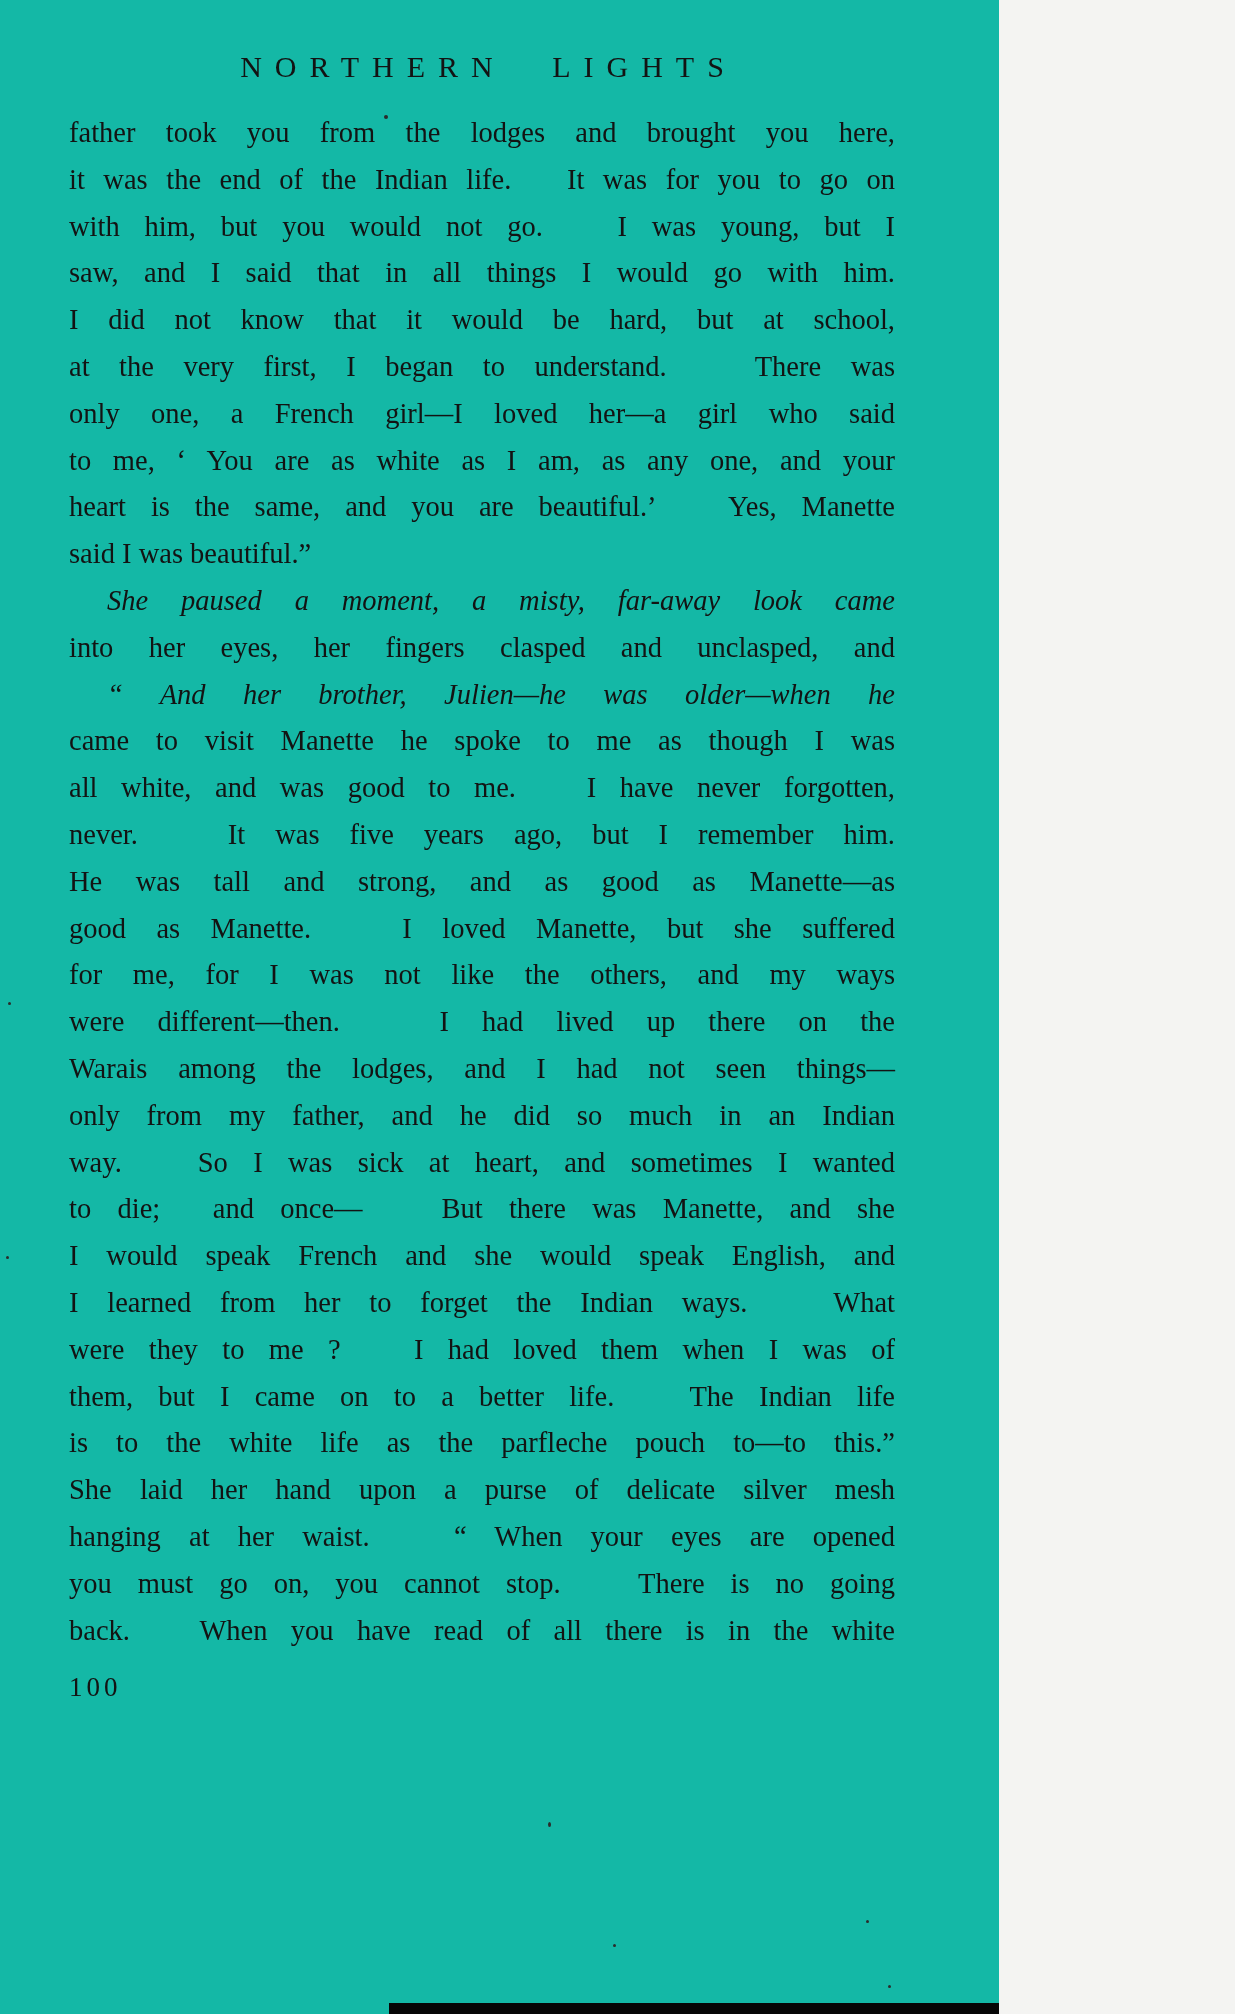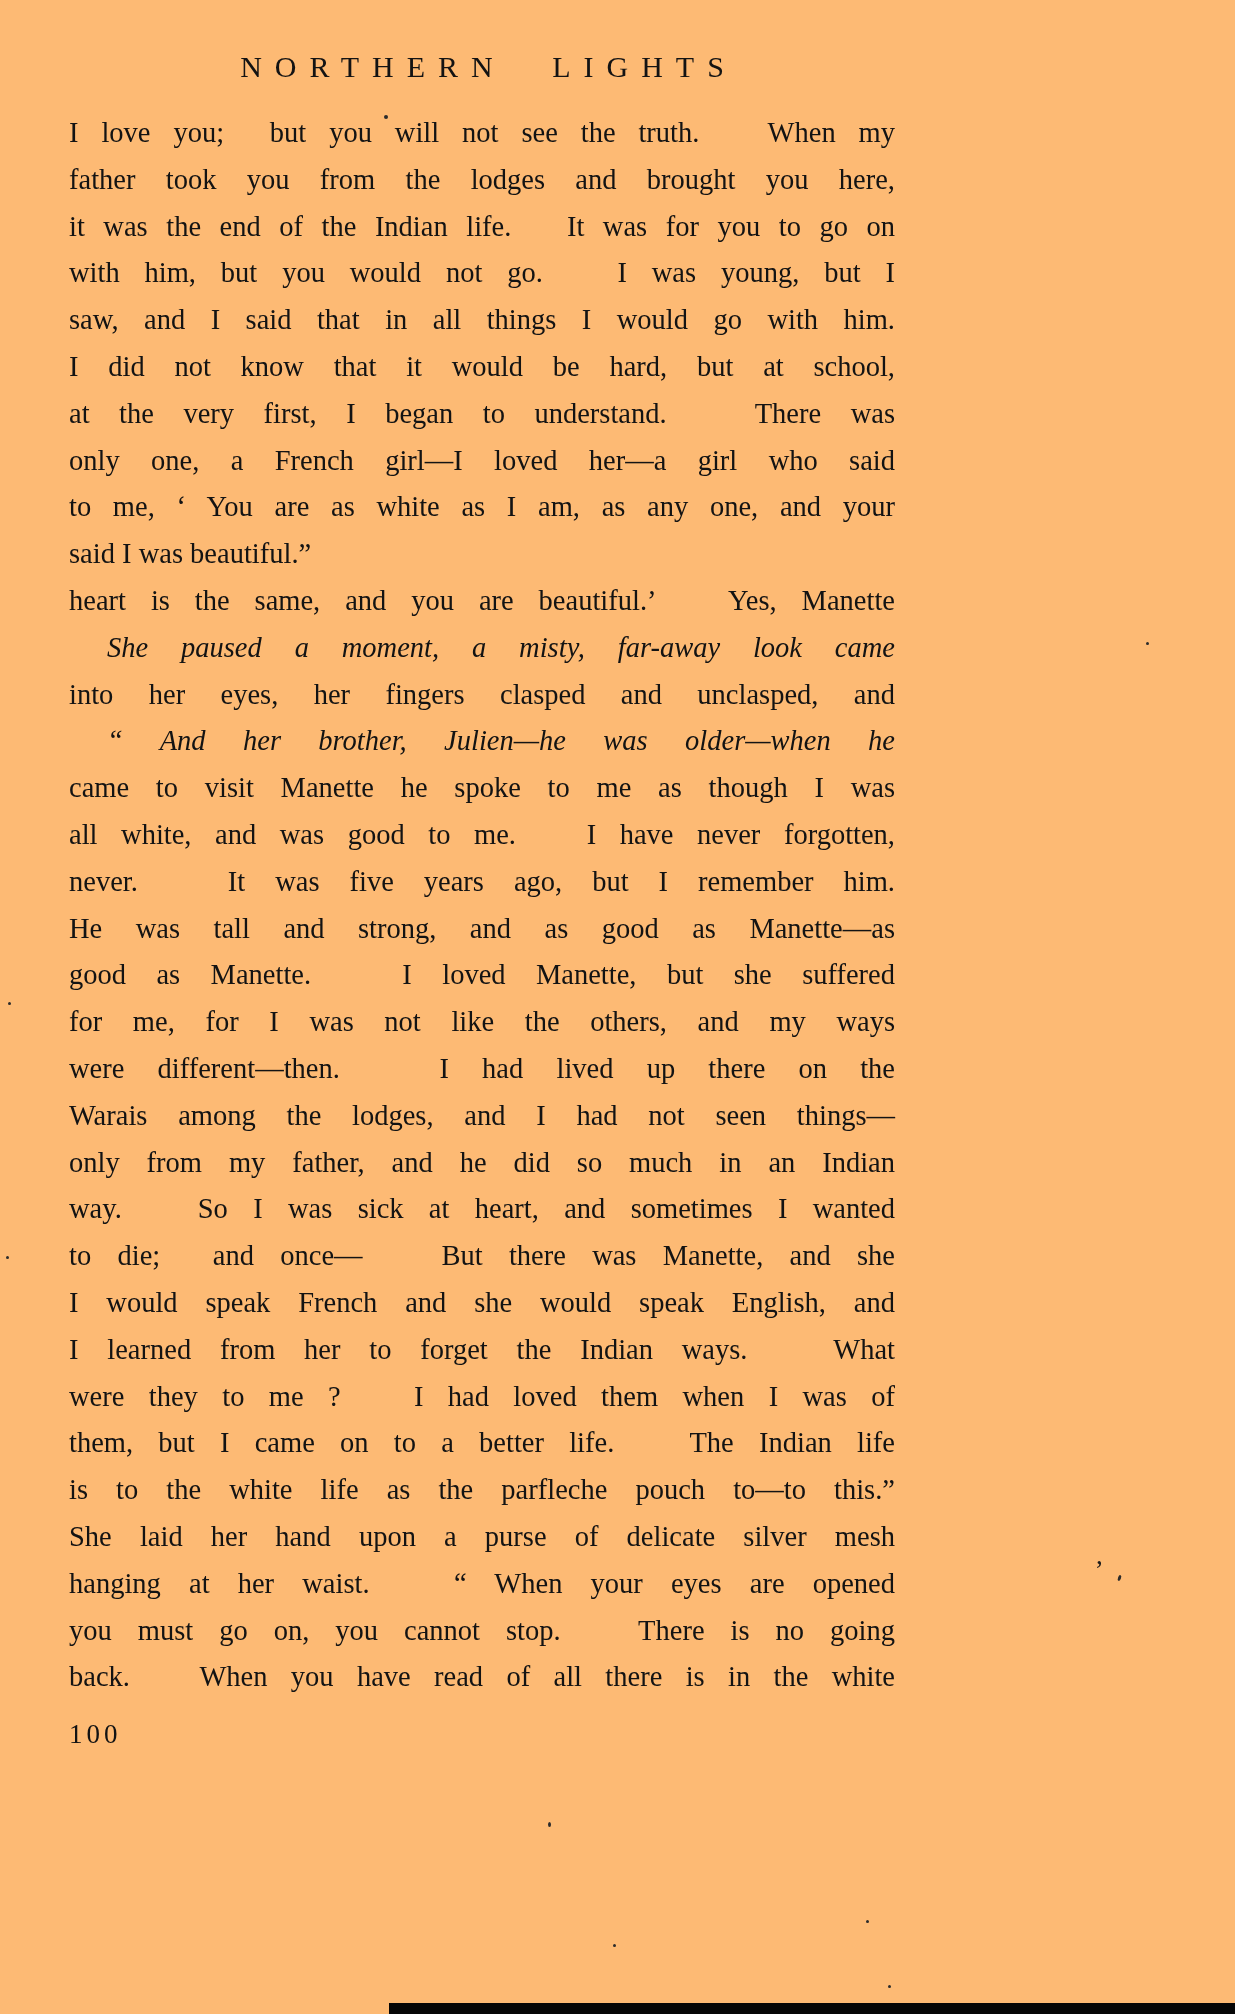--- a/index.html
+++ b/index.html
@@ -2,23 +2,23 @@
 <html><head>
 <meta charset="utf-8">
 <style>
   html, body {
     margin: 0;
     padding: 0;
     background: #f4f4f2;
   }
   .page {
     position: relative;
-    width: 1235px;
+    width: 999px;
     height: 2014px;
-    background: #fdba74;
+    background: #14b8a6;
     overflow: hidden;
     font-family: "Liberation Serif", "DejaVu Serif", serif;
     color: #131313;
   }
   .column {
     position: absolute;
     left: 69px;
     top: 50px;
     width: 826px;
   }
@@ -84,31 +84,30 @@
 </head>
 <body>
 
 <div class="page">
 
   <div class="column">
     <div class="running-head">NORTHERN LIGHTS</div>
 
     <div class="text-body">
         <div class="para">
-          <div class="line">I love you;  but you will not see the truth.   When my</div>
           <div class="line">father took you from the lodges and brought you here,</div>
           <div class="line">it was the end of the Indian life.   It was for you to go on</div>
           <div class="line">with him, but you would not go.   I was young, but I</div>
           <div class="line">saw, and I said that in all things I would go with him.</div>
           <div class="line">I did not know that it would be hard, but at school,</div>
           <div class="line">at the very first, I began to understand.   There was</div>
           <div class="line">only one, a French girl—I loved her—a girl who said</div>
           <div class="line">to me, ‘ You are as white as I am, as any one, and your</div>
+          <div class="line">heart is the same, and you are beautiful.’   Yes, Manette</div>
           <div class="line flush">said I was beautiful.”</div>
-          <div class="line">heart is the same, and you are beautiful.’   Yes, Manette</div>
         </div>
         <div class="para indented">
           <div class="line">She paused a moment, a misty, far-away look came</div>
           <div class="line">into her eyes, her fingers clasped and unclasped, and</div>
         </div>
         <div class="para indented">
           <div class="line">“ And her brother, Julien—he was older—when he</div>
           <div class="line">came to visit Manette he spoke to me as though I was</div>
           <div class="line">all white, and was good to me.   I have never forgotten,</div>
           <div class="line">never.   It was five years ago, but I remember him.</div>

